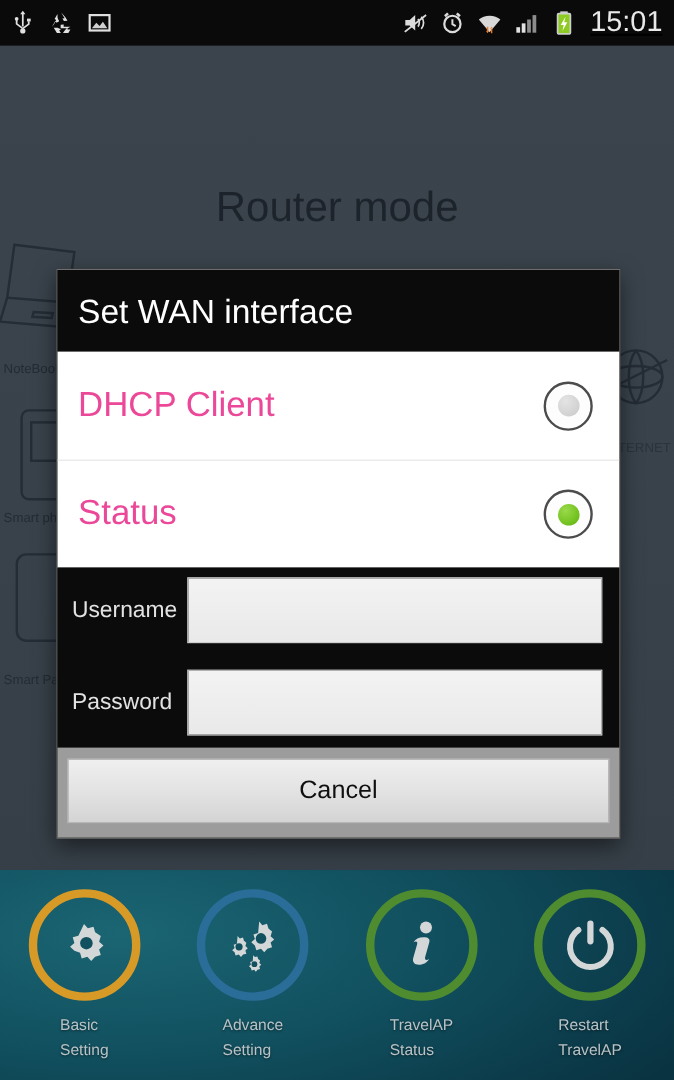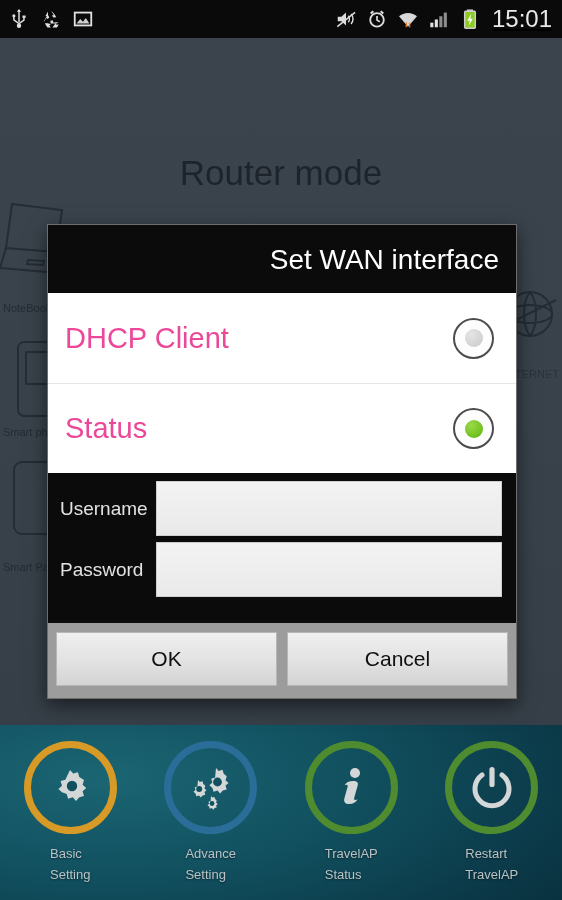--- a/index.html
+++ b/index.html
@@ -116,21 +116,20 @@
     width: 470px;
     z-index: 30;
     box-shadow: 0 6px 18px rgba(0,0,0,.55);
     border: 1px solid #6e6e6e;
     box-sizing: border-box;
     background: #0b0b0b;
   }
   .dlg-header {
     background: #0b0b0b;
     padding: 20px 17px 18px 17px;
-    text-align: right;
   }
   .dlg-title {
     color: #ffffff;
     font-size: 28px;
     line-height: 30px;
   }
   .dlg-list {
     background: #ffffff;
   }
   .dlg-row {
@@ -165,23 +164,23 @@
     background: radial-gradient(circle at 35% 30%, #9ada4a, #6fbf1c 70%, #5da316);
   }
 
   .dlg-fields {
     background: #0b0b0b;
     padding: 8px 14px 10px 12px;
   }
   .field-row {
     display: flex;
     align-items: center;
-    margin-bottom: 6px;
-  }
-  .field-row:last-child { margin-bottom: 16px; }
+    margin-bottom: 22px;
+  }
+  .field-row:last-child { margin-bottom: 0; }
   .field-label {
     width: 96px;
     flex: 0 0 96px;
     color: #e2e2e2;
     font-size: 19px;
     line-height: 26px;
     word-wrap: break-word;
     overflow-wrap: anywhere;
   }
   .field-input {
@@ -406,19 +405,18 @@
         <div class="field-label">Username</div>
         <input class="field-input" type="text" value="" style="">
       </div>
       <div class="field-row">
         <div class="field-label">Password</div>
         <input class="field-input" type="text" value="" style="">
       </div>
     </div>
 
     <div class="dlg-buttons">
-      <button class="dlg-btn">OK</button>
       <button class="dlg-btn">Cancel</button>
     </div>
 
   </div>
 
 </div>
 
 </body></html>

